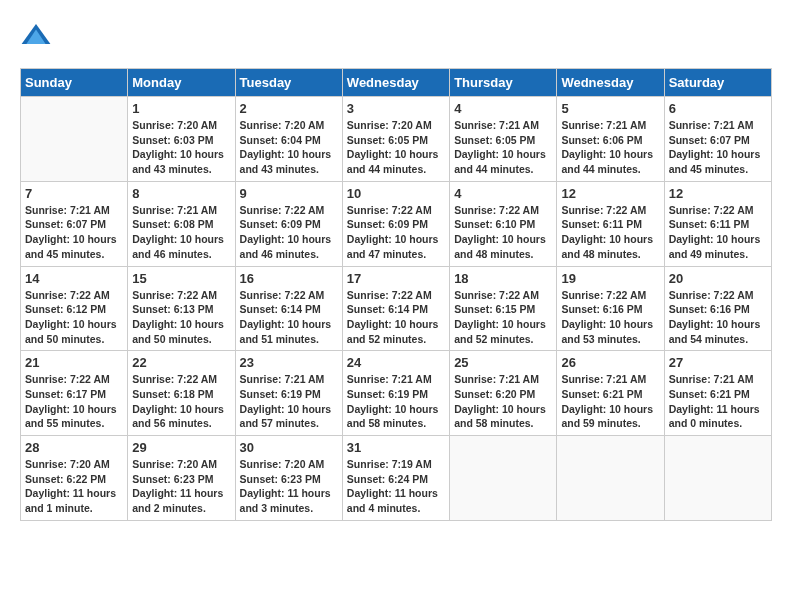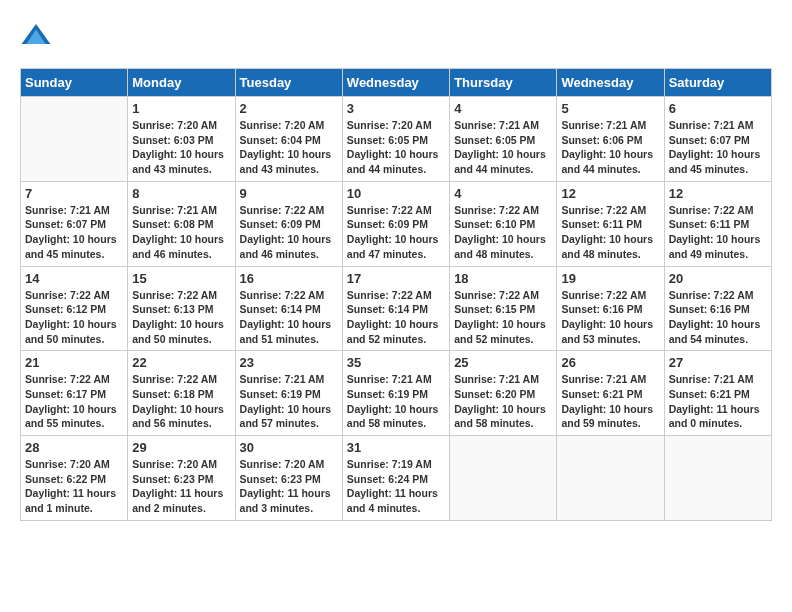--- a/index.html
+++ b/index.html
@@ -210,21 +210,21 @@
         </td>
         <td>
           <span class="day-number">22</span>
 <div class="day-info">Sunrise: 7:22 AM<br>Sunset: 6:18 PM<br>Daylight: 10 hours and 56 minutes.</div>
         </td>
         <td>
           <span class="day-number">23</span>
 <div class="day-info">Sunrise: 7:21 AM<br>Sunset: 6:19 PM<br>Daylight: 10 hours and 57 minutes.</div>
         </td>
         <td>
-          <span class="day-number">35</span>
+          <span class="day-number">24</span>
 <div class="day-info">Sunrise: 7:21 AM<br>Sunset: 6:19 PM<br>Daylight: 10 hours and 58 minutes.</div>
         </td>
         <td>
           <span class="day-number">25</span>
 <div class="day-info">Sunrise: 7:21 AM<br>Sunset: 6:20 PM<br>Daylight: 10 hours and 58 minutes.</div>
         </td>
         <td>
           <span class="day-number">26</span>
 <div class="day-info">Sunrise: 7:21 AM<br>Sunset: 6:21 PM<br>Daylight: 10 hours and 59 minutes.</div>
         </td>

